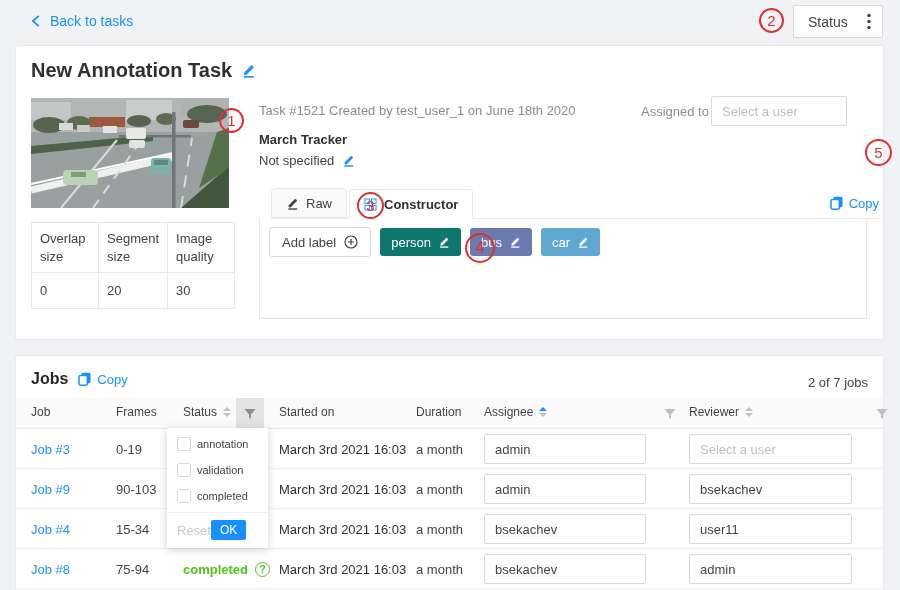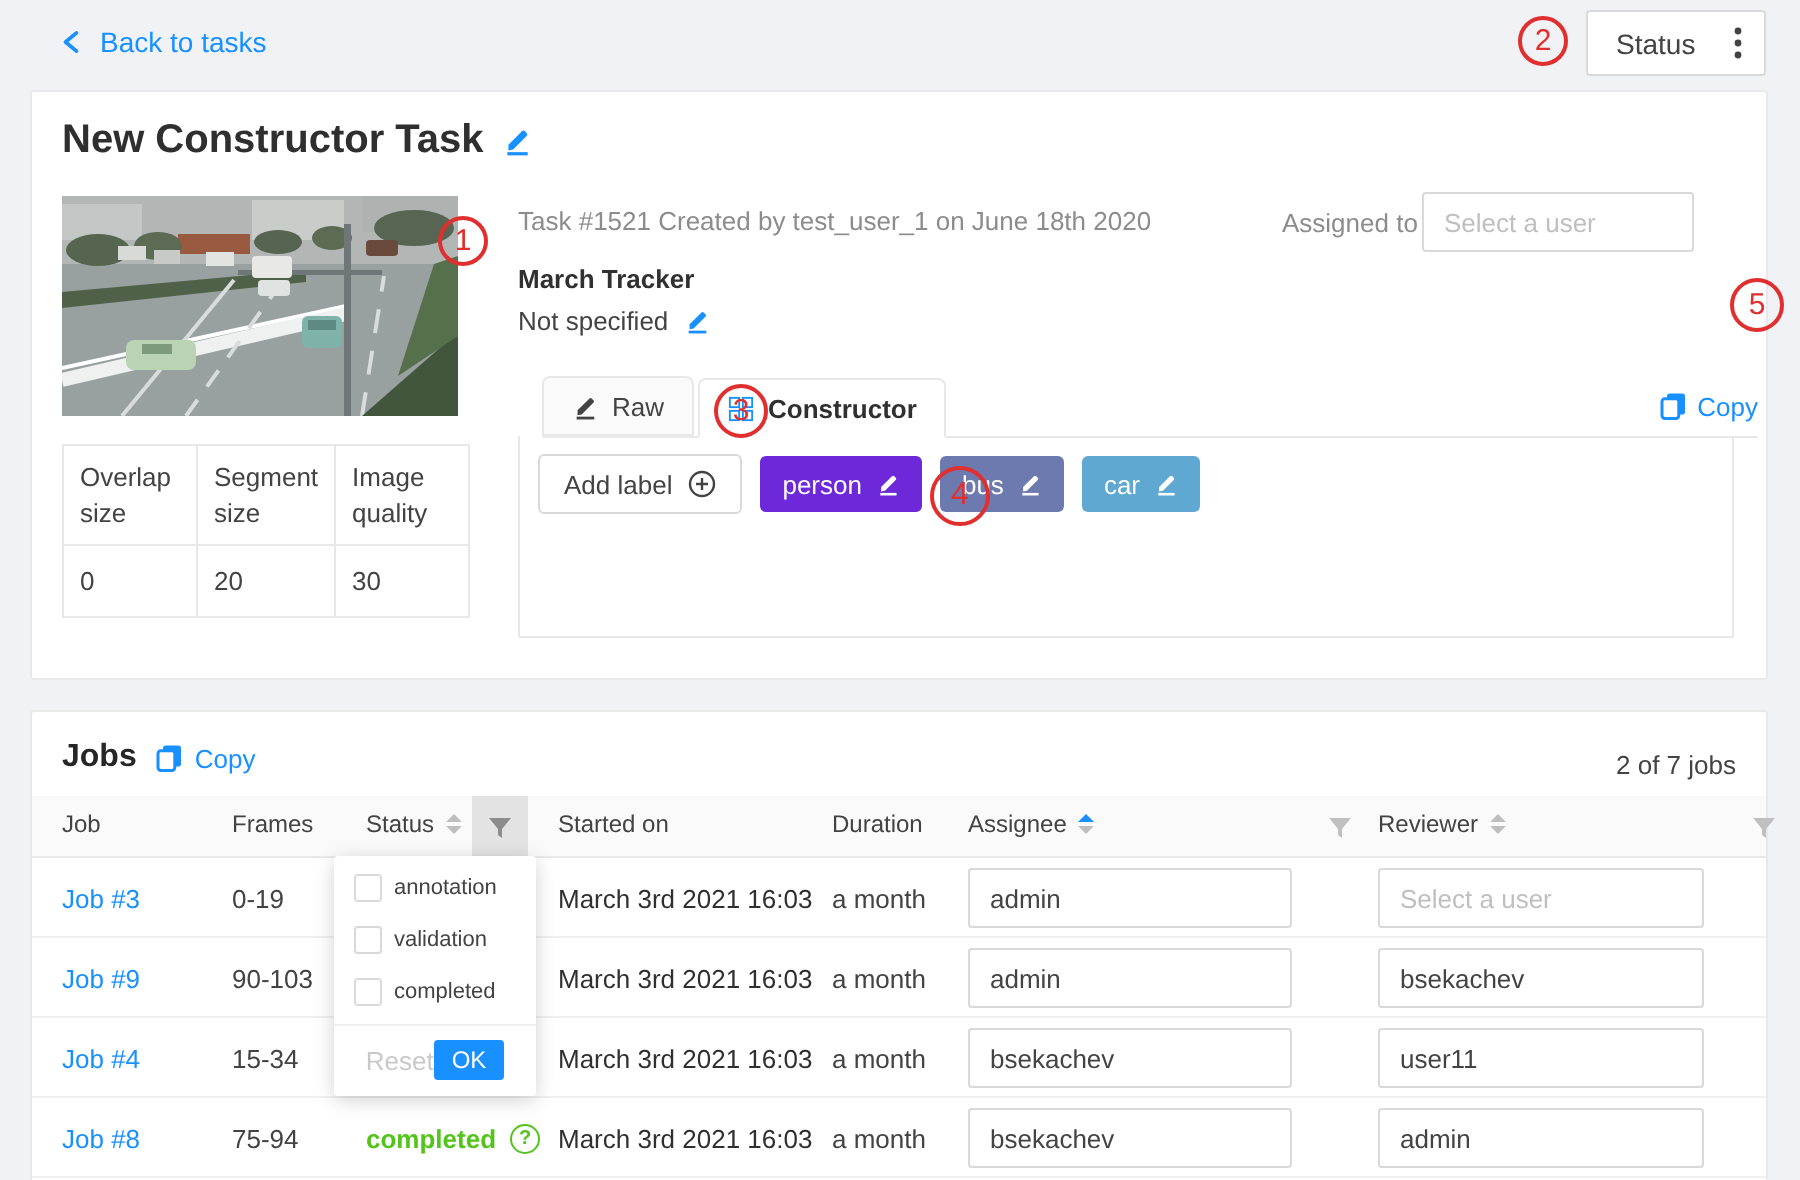--- a/index.html
+++ b/index.html
@@ -151,21 +151,21 @@
   
   .filter-dropdown {
     position: absolute; left: 167px; top: 428px; width: 101px; z-index: 40;
     background: #fff; border-radius: 2px; box-shadow: 0 2px 10px rgba(0,0,0,0.18);
     padding-top: 3px;
   }
   .fd-opt { display: flex; align-items: center; gap: 6px; padding: 6px 10px; font-size: 11px; color: #434343; cursor: pointer; }
   .cb { width: 14px; height: 14px; flex: none; background: #fff; border: 1px solid #d9d9d9; border-radius: 2px; }
   .fd-footer {
     margin-top: 3px; border-top: 1px solid #f0f0f0;
-    display: flex; align-items: center; justify-content: center; padding: 7px 10px 8px;
+    display: flex; align-items: center; justify-content: flex-start; padding: 7px 10px 8px;
   }
   .reset-link { color: #c9c9c9; font-size: 13px; cursor: default; }
   .ok-btn { background: #1890ff; color: #fff; border: none; border-radius: 2px; font-size: 12px; padding: 3px 9px; cursor: pointer; font-family: inherit; }
 </style>
 </head>
 <body>
 
 <a class="back-link">
   <span class="tab-icon">
     <svg width="11" height="14" viewBox="0 0 12 14">
@@ -181,21 +181,21 @@
     <svg width="4" height="17" viewBox="0 0 4 17" fill="#434343">
         <circle cx="2" cy="2.5" r="1.7"></circle>
         <circle cx="2" cy="8.5" r="1.7"></circle>
         <circle cx="2" cy="14.5" r="1.7"></circle>
       </svg>
   </span>
 </button>
 
 <section class="panel panel-task">
   <div class="task-title">
-    <span>New Constructor Task</span>
+    <span>New Annotation Task</span>
     <span class="edit-icon">
       <svg width="15" height="15" viewBox="0 0 14 14" fill="currentColor">
           <path d="M3 8.8 L9.3 2.5 a1 1 0 0 1 1.4 0 l0.8 0.8 a1 1 0 0 1 0 1.4 L5.2 11 L3 11.4 Z"></path>
           <rect x="2.5" y="12.2" width="9.5" height="1.5"></rect>
         </svg>
     </span>
   </div>
   <span class="ann ann-1">1</span>
 
   <svg class="thumb" viewBox="0 0 198 110" preserveAspectRatio="none">
@@ -300,21 +300,21 @@
   <div class="constructor-box">
     <button class="add-label-btn">
       <span>Add label</span>
       <span class="tab-icon">
         <svg width="14" height="14" viewBox="0 0 14 14" stroke="#434343" fill="none" stroke-width="1.2">
             <circle cx="7" cy="7" r="6"></circle>
             <path d="M7 4v6M4 7h6"></path>
           </svg>
       </span>
     </button>
-    <div class="chip" style="background-color: #6d28d9;">
+    <div class="chip" style="background-color: #0f766e;">
       <span>person</span>
       <span class="edit-icon">
         <svg width="12" height="12" viewBox="0 0 14 14" fill="currentColor">
             <path d="M3 8.8 L9.3 2.5 a1 1 0 0 1 1.4 0 l0.8 0.8 a1 1 0 0 1 0 1.4 L5.2 11 L3 11.4 Z"></path>
             <rect x="2.5" y="12.2" width="9.5" height="1.5"></rect>
           </svg>
       </span>
     </div>
     <div class="chip" style="background-color: rgb(109, 122, 176);">
       <span>bus</span>

